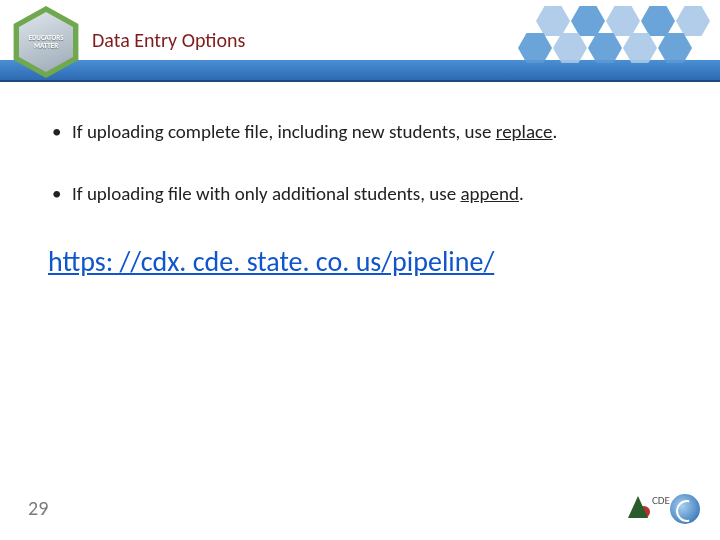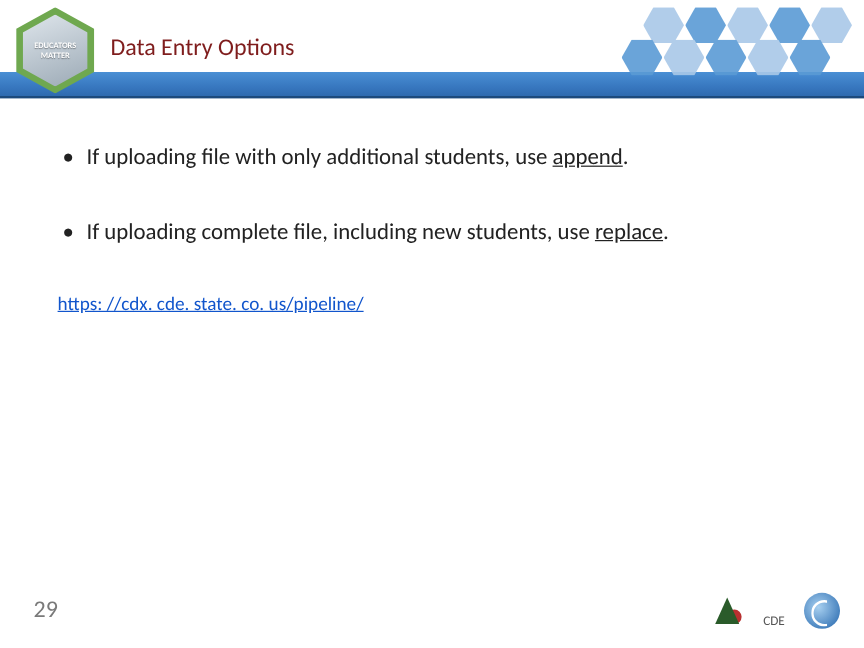--- a/index.html
+++ b/index.html
@@ -120,38 +120,38 @@
     left: 4px;
     top: 0;
     color: #222;
     font-size: 19px;
   }
   .ul-word {
     text-decoration: underline;
   }
   .link-line {
     margin-top: 30px;
-    font-size: 16px;
+    font-size: 28px;
     color: #1155cc;
     text-decoration: underline;
   }
   .page-num {
     position: absolute;
     left: 28px;
     bottom: 20px;
     font-size: 20px;
     color: #7a7a7a;
   }
   .footer-logos {
     position: absolute;
     right: 20px;
     bottom: 16px;
     display: flex;
-    align-items: flex-end;
-    gap: 16px;
+    align-items: flex-start;
+    gap: 0;
   }
   .tree-logo {
     width: 28px; height: 28px;
     position: relative;
   }
   .tree-logo .tri {
     position: absolute;
     left: 4px; top: 2px;
     width: 0; height: 0;
     border-left: 10px solid transparent;
@@ -208,24 +208,24 @@
       <div class="logo-text">EDUCATORS</div>
       <div class="logo-text">MATTER</div>
     </div>
   </div>
   <div class="title">Data Entry Options</div>
 </div>
 
 <div class="content">
   <ul class="bullets">
     <li>
-      <span>If uploading file with only additional students, use </span><span class="ul-word">append</span><span>.</span>
+      <span>If uploading complete file, including new students, use </span><span class="ul-word">replace</span><span>.</span>
     </li>
     <li>
-      <span>If uploading complete file, including new students, use </span><span class="ul-word">replace</span><span>.</span>
+      <span>If uploading file with only additional students, use </span><span class="ul-word">append</span><span>.</span>
     </li>
   </ul>
   <div class="link-line">https: //cdx. cde. state. co. us/pipeline/</div>
 </div>
 
 <div class="page-num">29</div>
 
 <div class="footer-logos">
   <div class="tree-logo">
     <div class="sun"></div>

